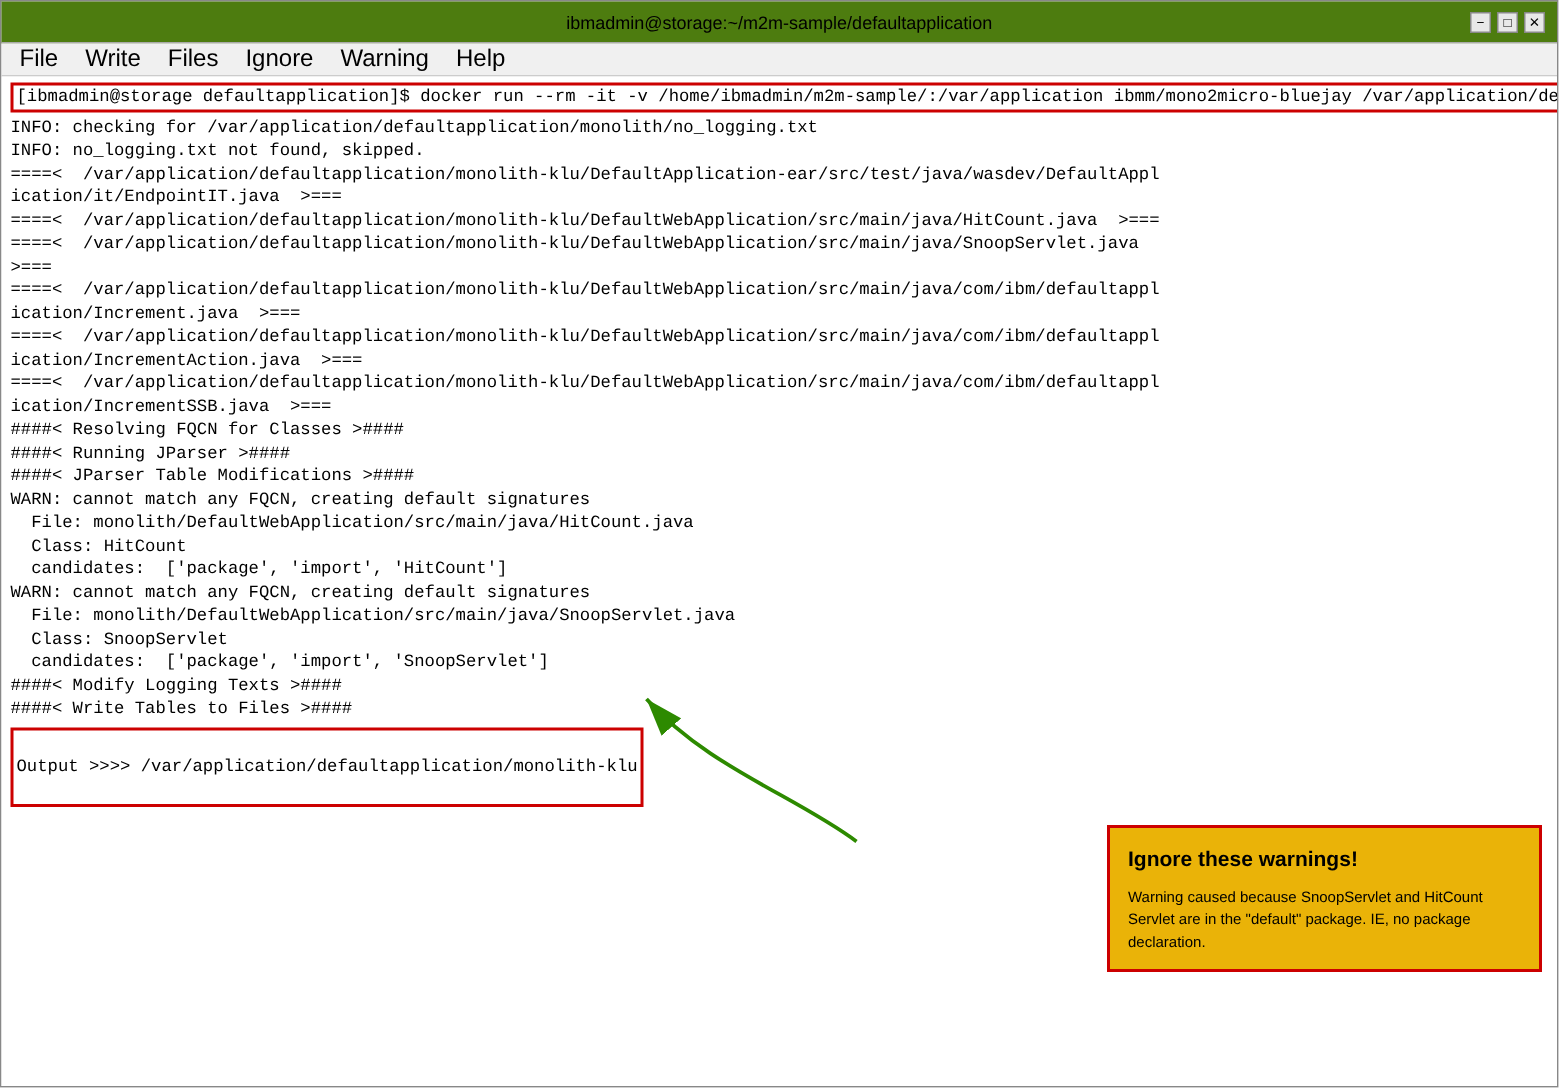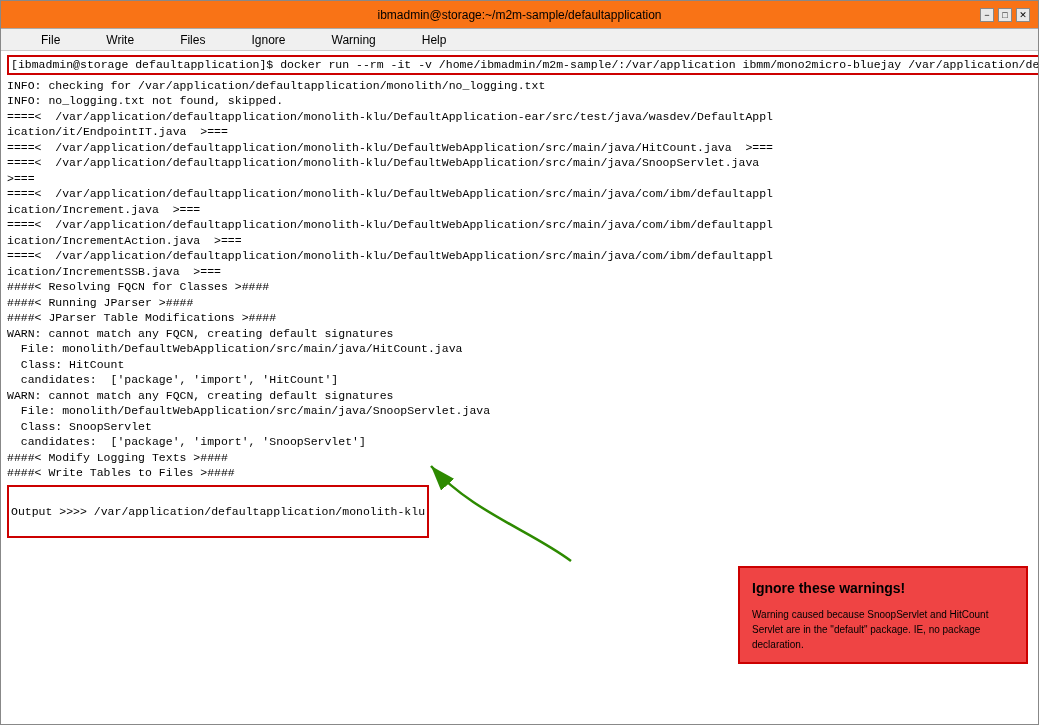--- a/index.html
+++ b/index.html
@@ -15,21 +15,21 @@
     .window {
       width: 1039px;
       height: 725px;
       background: #ffffff;
       display: flex;
       flex-direction: column;
       border: 1px solid #888;
     }
 
     .title-bar {
-      background: #f97316;
+      background: #4d7c0f;
       height: 28px;
       display: flex;
       align-items: center;
       justify-content: flex-end;
       padding: 0 8px;
       border-bottom: 1px solid #aaa;
       flex-shrink: 0;
     }
 
     .title-bar-text {
@@ -65,24 +65,23 @@
       align-items: center;
       padding: 0 4px;
       border-bottom: 1px solid #ccc;
       flex-shrink: 0;
       gap: 2px;
     }
 
     .menu-item {
       padding: 2px 8px;
       font-family: Arial, sans-serif;
-      font-size: 12px;
+      font-size: 16px;
       cursor: pointer;
       color: #000;
-      margin-left: 28px;
     }
 
     .terminal-area {
       flex: 1;
       background: #ffffff;
       position: relative;
       overflow: hidden;
     }
 
     .terminal-content {
@@ -92,23 +91,23 @@
       font-family: 'Courier New', Courier, monospace;
       font-size: 11.5px;
       color: #000;
       line-height: 1.35;
       overflow: hidden;
     }
 
     .annotation-box {
       position: absolute;
       right: 10px;
-      bottom: 60px;
+      bottom: 76px;
       width: 290px;
-      background: #ef4444;
+      background: #eab308;
       border: 2px solid #cc0000;
       padding: 10px 12px;
       font-family: Arial, sans-serif;
       font-size: 13px;
       color: #000;
       line-height: 1.5;
     }
 
     .annotation-title {
       font-weight: bold;

